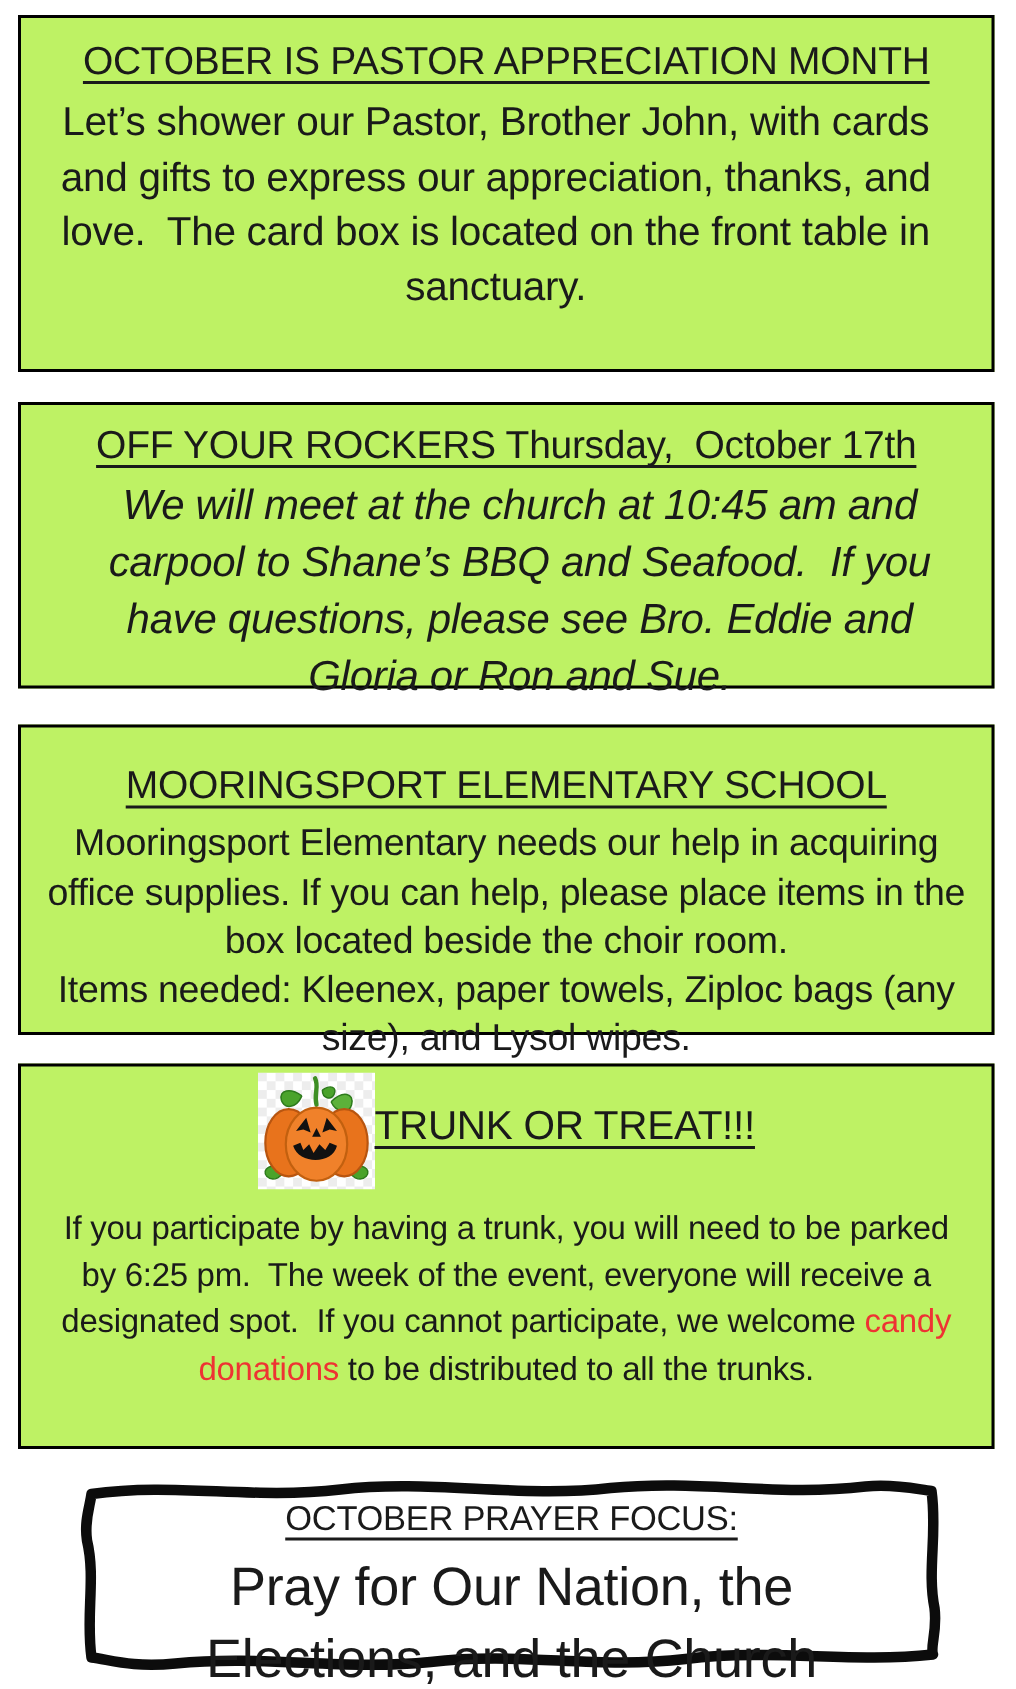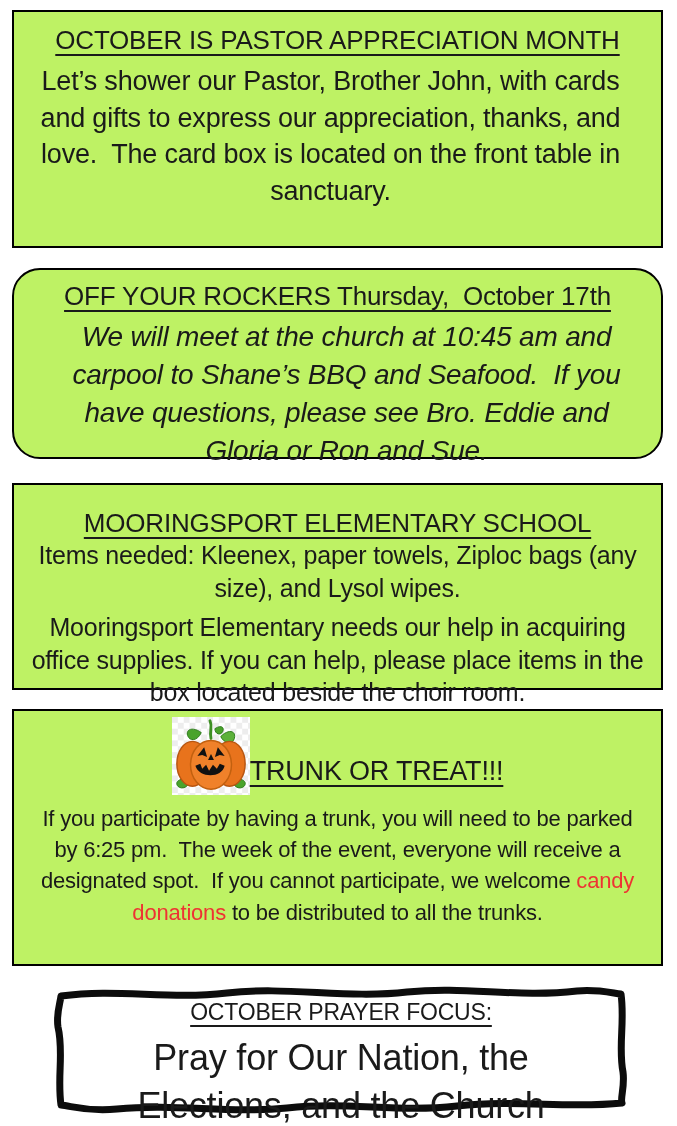--- a/index.html
+++ b/index.html
@@ -32,33 +32,33 @@
   .box-body {
     font-weight: 400;
     white-space: pre-wrap;
   }
 
   
   .box-pastor { margin-top: 10px; height: 238px; padding-top: 13px; }
   .box-pastor .box-body { font-size: 27px; line-height: 1.36; padding: 7px 32px 0 18px; }
 
   
-  .box-rockers { margin-top: 20px; height: 191px; padding-top: 11px; border-radius: 28px; }
+  .box-rockers { margin-top: 20px; height: 191px; padding-top: 11px; }
   .box-rockers .box-body { font-size: 28px; line-height: 1.36; padding: 6px 14px 0 32px; font-style: italic; }
 
   
   .box-school { margin-top: 24px; height: 207px; padding-top: 23px; }
   .box-school .box-body { font-size: 25px; line-height: 1.3; padding: 7px 16px 0 16px; }
   .box-school .box-body2 { font-size: 25px; line-height: 1.3; padding: 0 12px; }
 
   
   .box-trunk { margin-top: 19px; height: 257px; padding-top: 2px; }
   .trunk-header {
     display: flex;
-    align-items: flex-end;
+    align-items: center;
     justify-content: center;
     height: 82px;
   }
   .pumpkin-img { width: 78px; height: 78px; flex: 0 0 auto; }
   .trunk-title {
     font-size: 27px;
     font-weight: 400;
     text-decoration: underline;
     text-decoration-thickness: 2px;
     text-underline-offset: 5px;
@@ -109,22 +109,22 @@
     <div class="box-body">Let’s shower our Pastor, Brother John, with cards and gifts to express our appreciation, thanks, and love.  The card box is located on the front table in sanctuary.</div>
   </div>
 
   <div class="box box-rockers">
     <div class="box-title">OFF YOUR ROCKERS Thursday,  October 17th</div>
     <div class="box-body">We will meet at the church at 10:45 am and carpool to Shane’s BBQ and Seafood.  If you have questions, please see Bro. Eddie and Gloria or Ron and Sue.</div>
   </div>
 
   <div class="box box-school">
     <div class="box-title">MOORINGSPORT ELEMENTARY SCHOOL</div>
+    <div class="box-body">Mooringsport Elementary needs our help in acquiring office supplies. If you can help, please place items in the box located beside the choir room.</div>
     <div class="box-body box-body2">Items needed: Kleenex, paper towels, Ziploc bags (any size), and Lysol wipes.</div>
-    <div class="box-body">Mooringsport Elementary needs our help in acquiring office supplies. If you can help, please place items in the box located beside the choir room.</div>
   </div>
 
   <div class="box box-trunk">
     <div class="trunk-header">
       <svg class="pumpkin-img" viewBox="0 0 80 80" xmlns="http://www.w3.org/2000/svg">
         <defs>
           <pattern id="checker" width="12" height="12" patternUnits="userSpaceOnUse">
             <rect width="12" height="12" fill="#ffffff"></rect>
             <rect width="6" height="6" fill="#ededed"></rect>
             <rect x="6" y="6" width="6" height="6" fill="#ededed"></rect>

